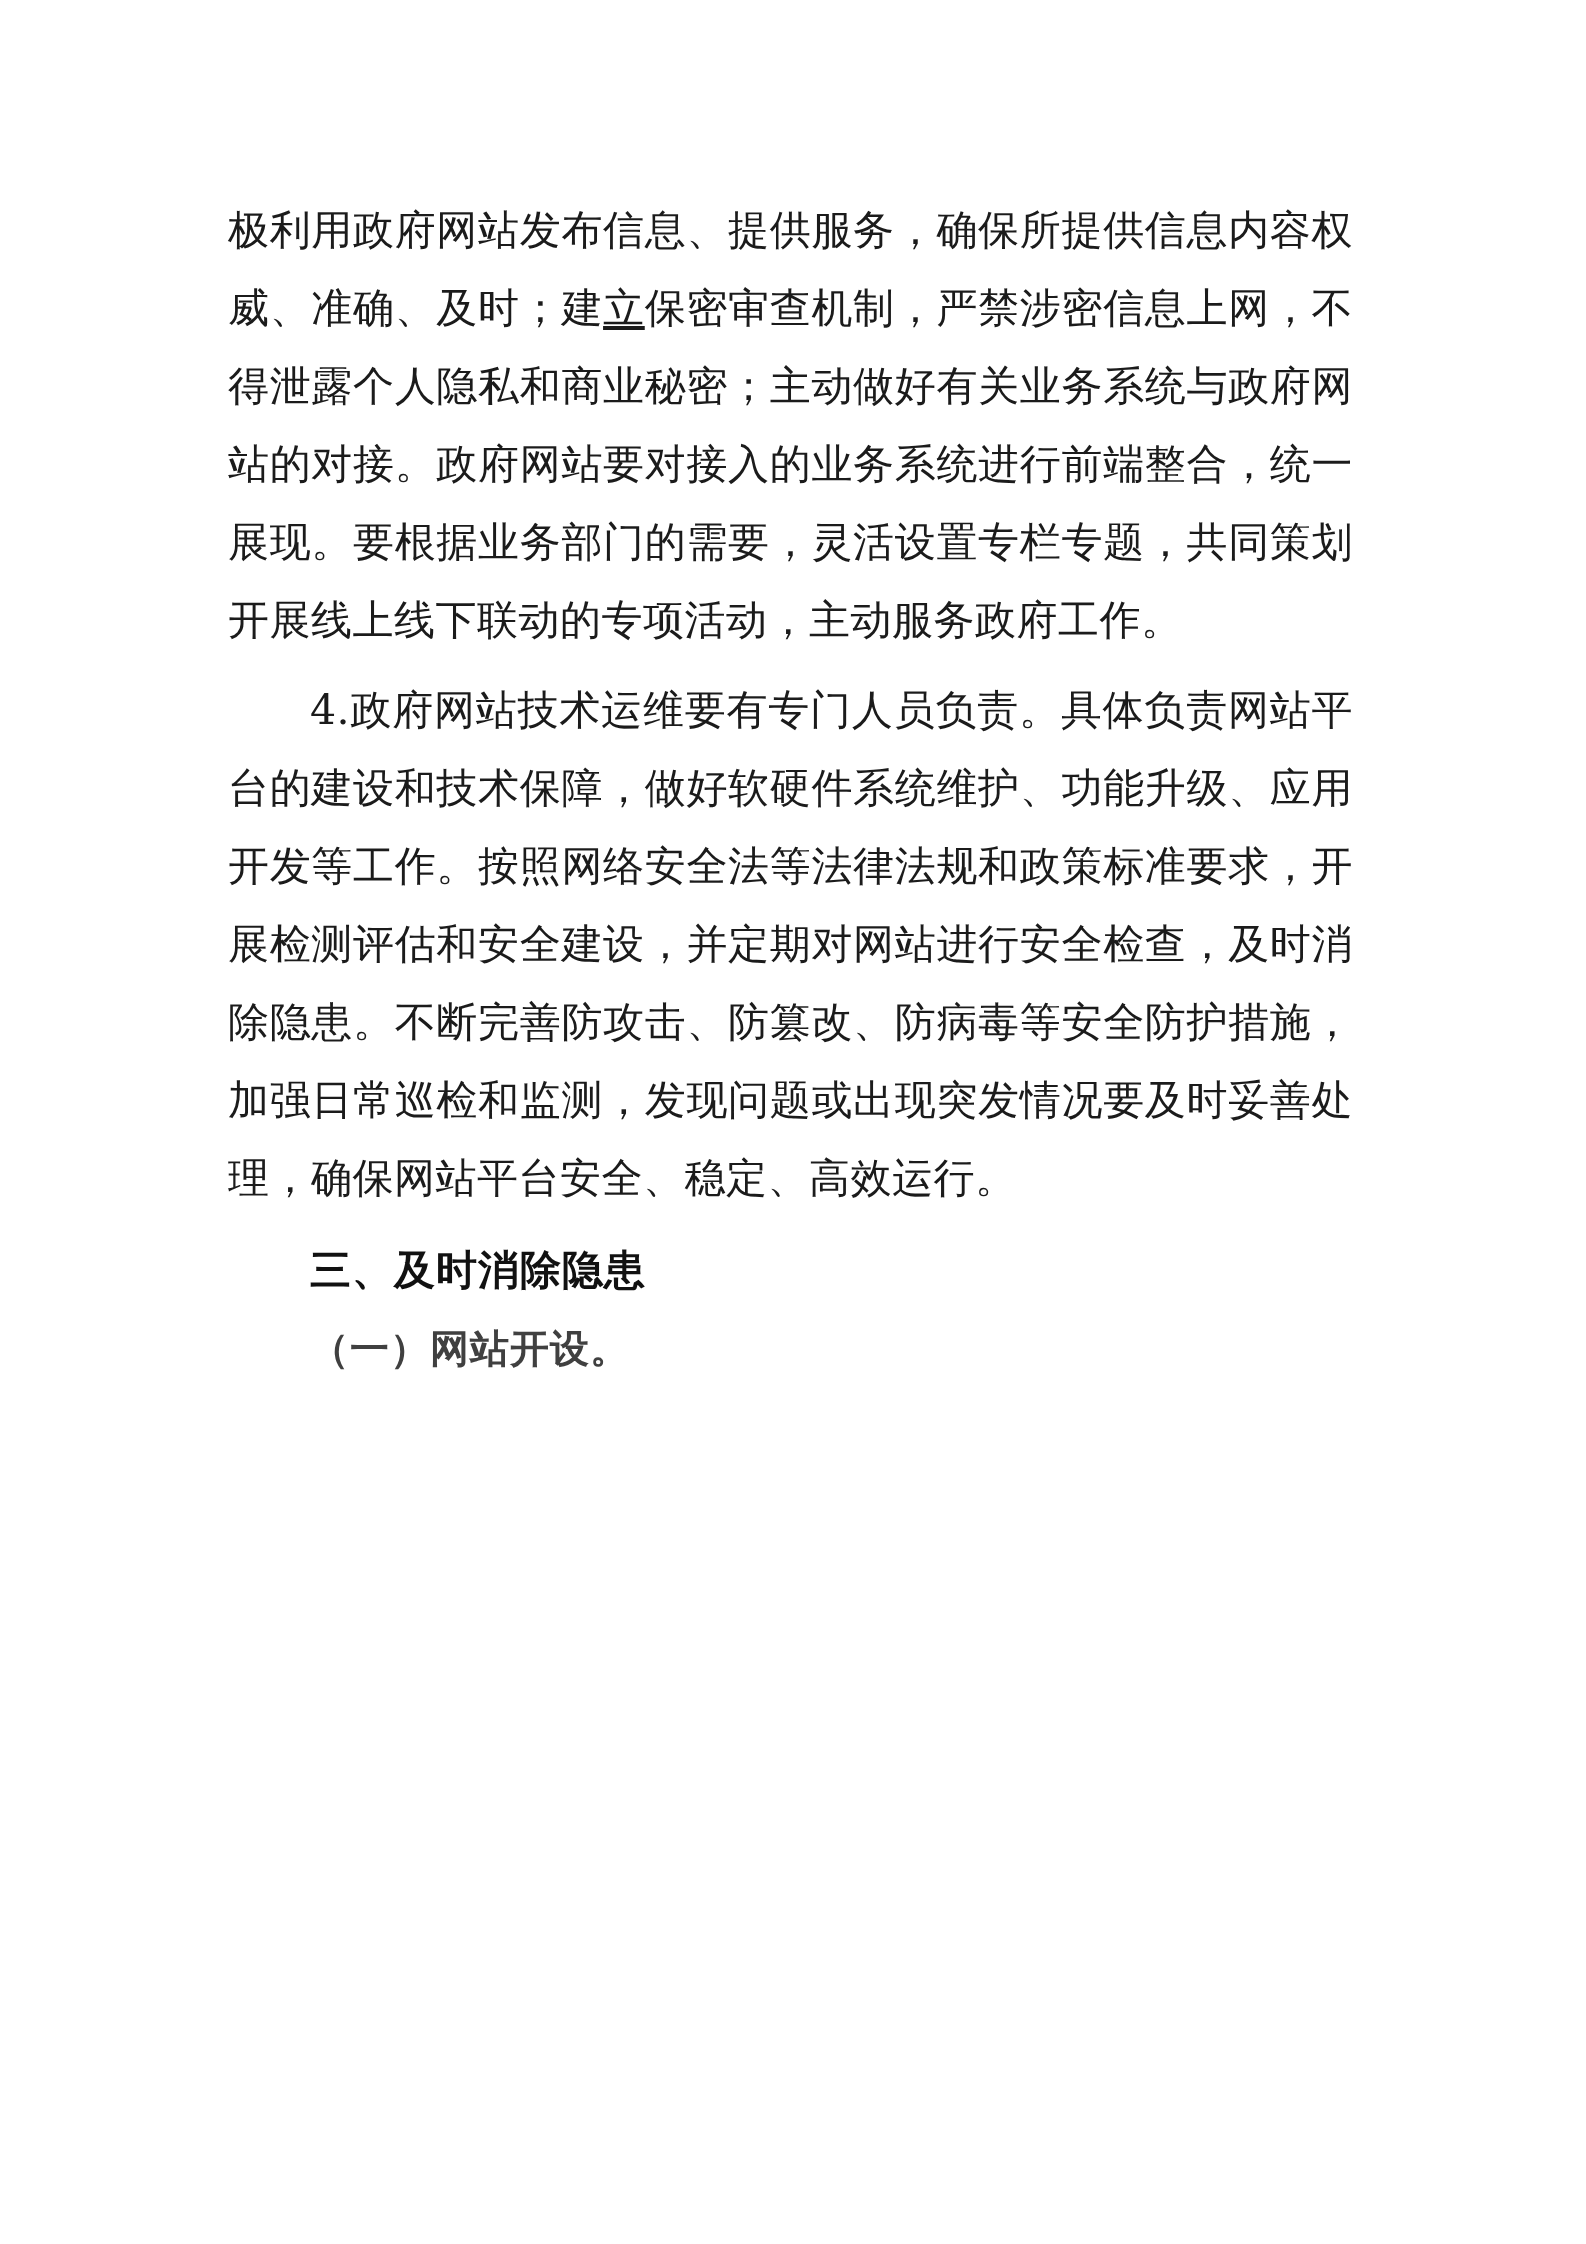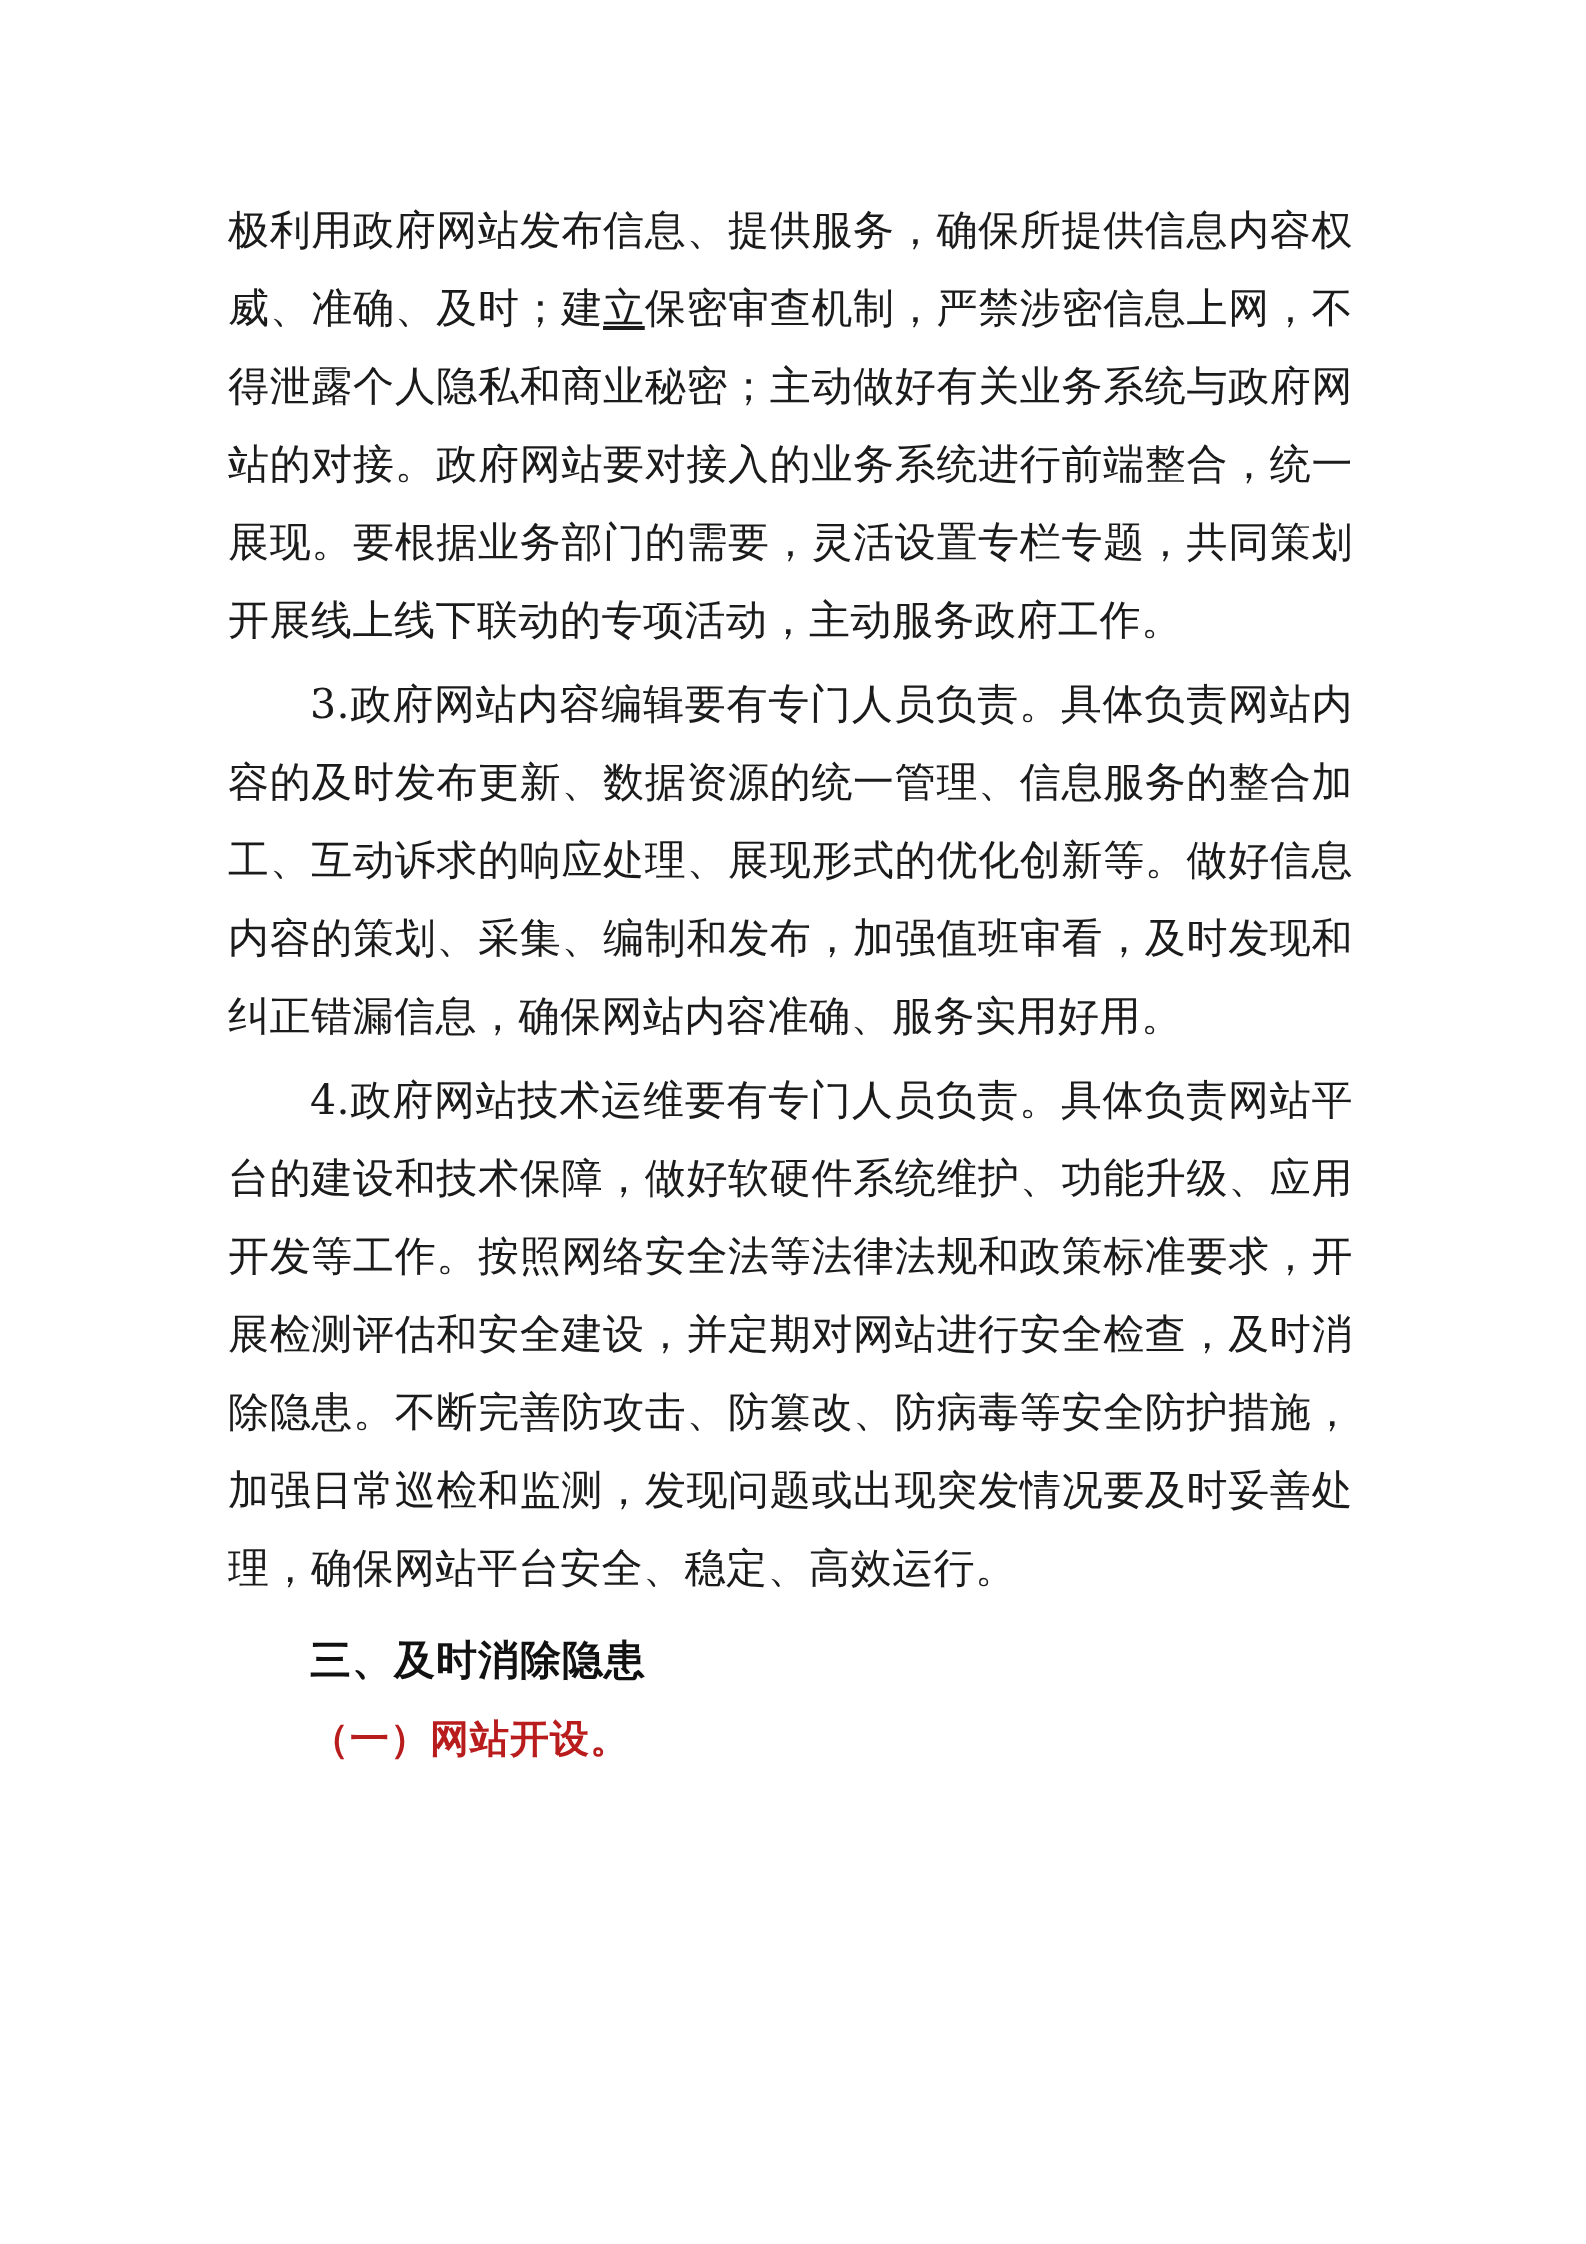--- a/index.html
+++ b/index.html
@@ -41,21 +41,21 @@
     color: #111111;
     font-weight: bold;
     text-indent: 82px;
     margin: 0;
     letter-spacing: 1px;
   }
   .subheading {
     font-family: "DejaVu Serif", "Liberation Serif", serif;
     font-size: 39px;
     line-height: 78px;
-    color: #b91c1c;
+    color: #404040;
     font-weight: bold;
     text-indent: 82px;
     margin: 0;
     letter-spacing: 1px;
   }
   .underline-word {
     text-decoration: underline;
     text-underline-offset: 4px;
   }
   .block-gap-sm { height: 6px; }
@@ -64,21 +64,20 @@
 </head>
 <body>
 
 <div class="page">
   <div class="content">
 
     <p class="para"><span>极利用政府网站发布信息、提供服务，确保所提供信息内容权威、准确、及时；建</span><span class="underline-word">立</span><span>保密审查机制，严禁涉密信息上网，不得泄露个人隐私和商业秘密；主动做好有关业务系统与政府网站的对接。政府网站要对接入的业务系统进行前端整合，统一展现。要根据业务部门的需要，灵活设置专栏专题，共同策划开展线上线下联动的专项活动，主动服务政府工作。</span></p>
 
     <div class="block-gap-sm"></div>
 
-    <p class="para indent">3.政府网站内容编辑要有专门人员负责。具体负责网站内容的及时发布更新、数据资源的统一管理、信息服务的整合加工、互动诉求的响应处理、展现形式的优化创新等。做好信息内容的策划、采集、编制和发布，加强值班审看，及时发现和纠正错漏信息，确保网站内容准确、服务实用好用。</p>
 
     <div class="block-gap-sm"></div>
 
     <p class="para indent">4.政府网站技术运维要有专门人员负责。具体负责网站平台的建设和技术保障，做好软硬件系统维护、功能升级、应用开发等工作。按照网络安全法等法律法规和政策标准要求，开展检测评估和安全建设，并定期对网站进行安全检查，及时消除隐患。不断完善防攻击、防篡改、防病毒等安全防护措施，加强日常巡检和监测，发现问题或出现突发情况要及时妥善处理，确保网站平台安全、稳定、高效运行。</p>
 
     <div class="block-gap-md"></div>
 
     <p class="heading">三、及时消除隐患</p>
 
     <p class="subheading">（一）网站开设。</p>

